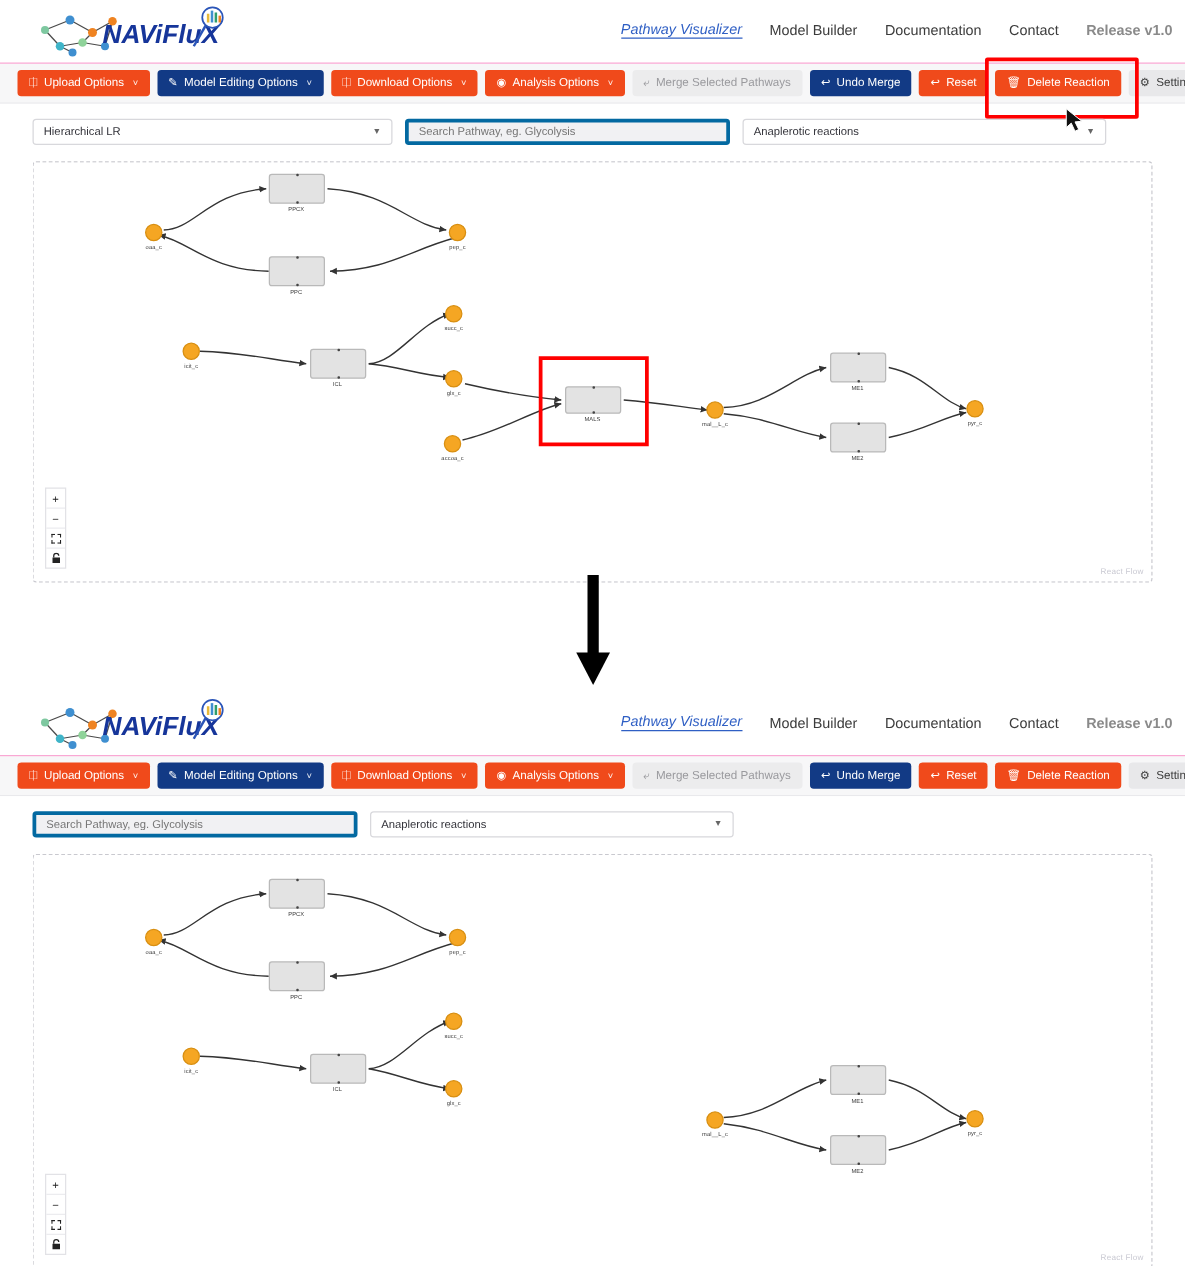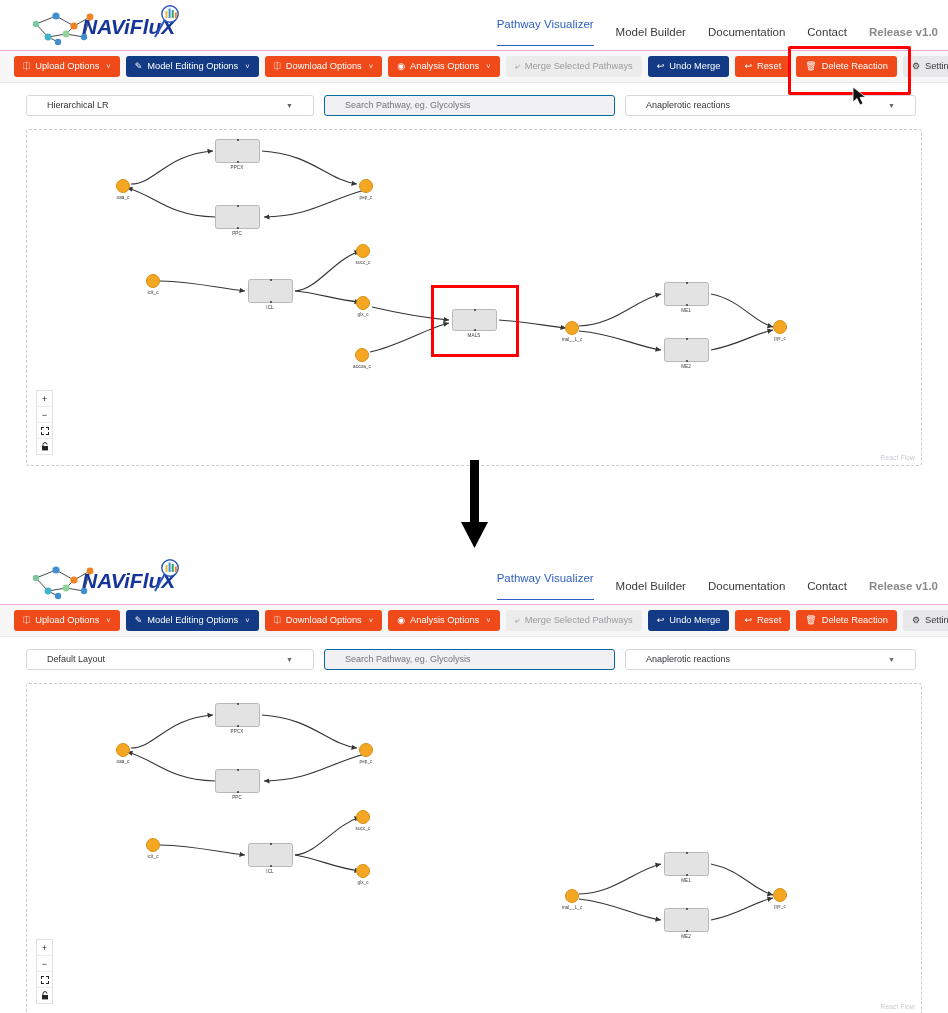--- a/index.html
+++ b/index.html
@@ -20,21 +20,21 @@
   }
   .logo{position:absolute;left:22px;top:4px;width:170px;height:42px;}
   .logo svg{display:block;}
 
   .navlinks{
     position:absolute;right:10px;top:18px;
     display:flex;align-items:center;gap:22px;
     font-size:11.5px;
   }
   .navlink{color:#3b3b3b;white-space:nowrap;}
-  .navlink.active{color:#2f5fc4;border-bottom:1.6px solid #2f5fc4;padding-bottom:15px;}
+  .navlink.active{color:#2f5fc4;border-bottom:1.6px solid #2f5fc4;padding-bottom:0;font-style:italic;}
   .navlink.muted{color:#8a8a8a;font-weight:bold;}
 
   
   .toolbar{
     height:31px;background:#f7f7f8;
     border-bottom:1px solid #e9e9ec;
     display:flex;align-items:center;gap:6px;
     padding:0 14px;
   }
   .btn{
@@ -58,27 +58,27 @@
   }
   .cursor{position:absolute;width:16px;height:20px;pointer-events:none;z-index:40;}
 
   
   .ctrlrow{
     height:32px;display:flex;align-items:center;gap:10px;
     padding:6px 26px 0 26px;background:#fff;
   }
   .selbox,.searchbox{
     height:21px;border-radius:3px;font-size:9px;
-    display:flex;align-items:center;padding:0 20px;
+    display:flex;align-items:center;padding:0 8px;
     box-sizing:border-box;position:relative;
   }
   .selbox{background:#fff;border:1px solid #d8d8dc;justify-content:space-between;color:#33333a;}
   .selbox.w1{width:288px;}
   .selbox.w3{width:291px;}
-  .searchbox{background:#f1f1f3;border:1px solid #0369a1;width:291px;color:#a6a6ad;}
+  .searchbox{background:#f1f1f3;border:3px solid #0369a1;width:260px;color:#a6a6ad;}
   .caret{font-size:7px;color:#666;}
 
   
   .canvas{
     margin:8px 26px 0 26px;
     height:335px;
     border:1px dashed #c9c9cf;border-radius:3px;
     background:#fff;position:relative;overflow:hidden;
   }
   .canvas.short{height:330px;}
@@ -456,24 +456,20 @@
         <span>Delete Reaction</span>
       </button>
     </span>
     <button class="btn btn-grey">
       <span class="ic">⚙</span>
       <span>Settings</span>
     </button>
   </div>
 
   <div class="ctrlrow">
-    <div class="selbox w1">
-      <span>Default Layout</span>
-      <span class="caret">▼</span>
-    </div>
     <input class="searchbox" value="" placeholder="Search Pathway, eg. Glycolysis" style="">
     <div class="selbox w3">
       <span>Anaplerotic reactions</span>
       <span class="caret">▼</span>
     </div>
   </div>
 
   <div class="canvas short">
     <div class="graph">
       <svg width="900" height="330" viewBox="0 0 900 330">

